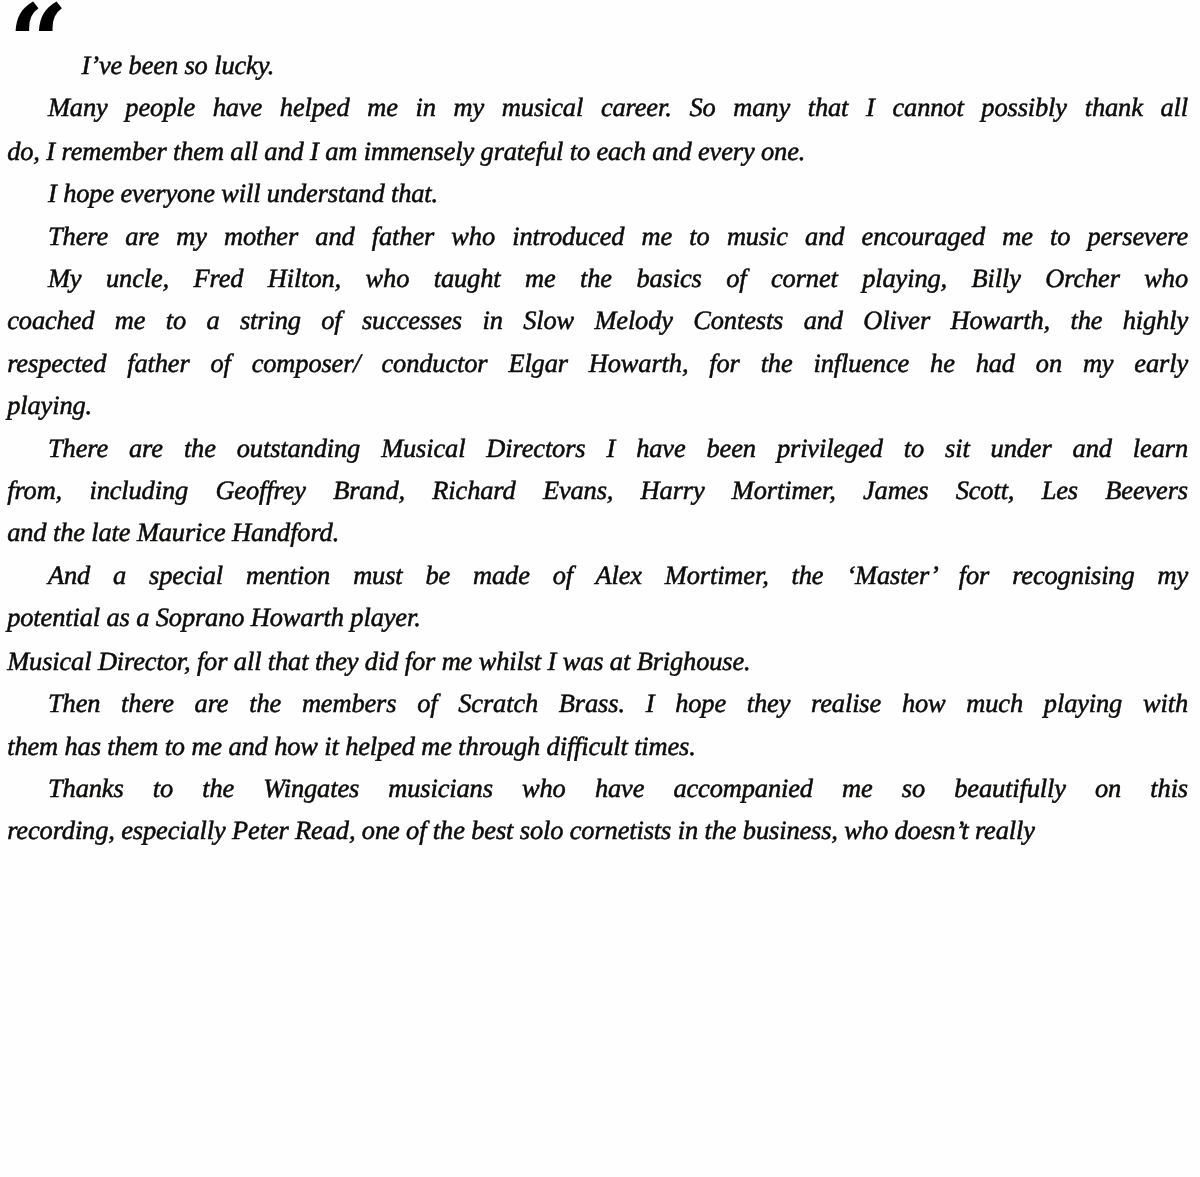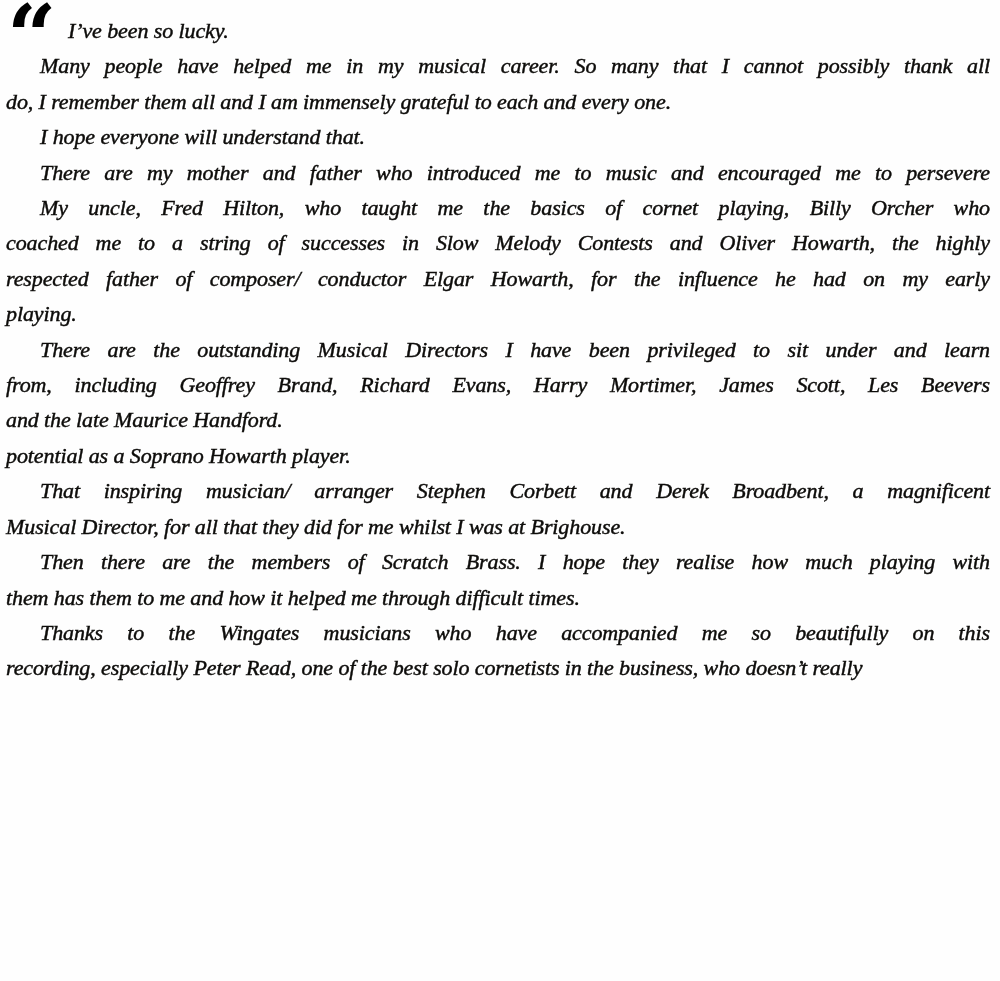--- a/index.html
+++ b/index.html
@@ -37,20 +37,21 @@
     white-space: normal;
   }
   .line.last {
     text-align-last: left;
   }
   .line.indent {
     padding-left: 34px;
   }
   .line.opener {
     padding-left: 62px;
+    margin-top: 24px;
   }
   .quote-mark {
     position: absolute;
     left: 7px;
     top: 14px;
     font-family: "DejaVu Serif", serif;
     font-style: normal;
     font-weight: bold;
     font-size: 86px;
     line-height: 44px;
@@ -83,24 +84,24 @@
         <div class="line">coached me to a string of successes in Slow Melody Contests and Oliver Howarth, the highly</div>
         <div class="line">respected father of composer/ conductor Elgar Howarth, for the influence he had on my early</div>
         <div class="line last">playing.</div>
       </div>
       <div class="paragraph">
         <div class="line indent">There are the outstanding Musical Directors I have been privileged to sit under and learn</div>
         <div class="line">from, including Geoffrey Brand, Richard Evans, Harry Mortimer, James Scott, Les Beevers</div>
         <div class="line last">and the late Maurice Handford.</div>
       </div>
       <div class="paragraph">
+        <div class="line indent">And a special mention must be made of Alex Mortimer, the ‘Master’ for recognising my</div>
         <div class="line last">potential as a Soprano Howarth player.</div>
       </div>
       <div class="paragraph">
-        <div class="line indent">That inspiring musician/ arranger Stephen Corbett and Derek Broadbent, a magnificent</div>
         <div class="line last">Musical Director, for all that they did for me whilst I was at Brighouse.</div>
       </div>
       <div class="paragraph">
         <div class="line indent">Then there are the members of Scratch Brass. I hope they realise how much playing with</div>
         <div class="line last">them has them to me and how it helped me through difficult times.</div>
       </div>
       <div class="paragraph">
         <div class="line indent">Thanks to the Wingates musicians who have accompanied me so beautifully on this</div>
         <div class="line last">recording, especially Peter Read, one of the best solo cornetists in the business, who doesn’t really</div>
       </div>

